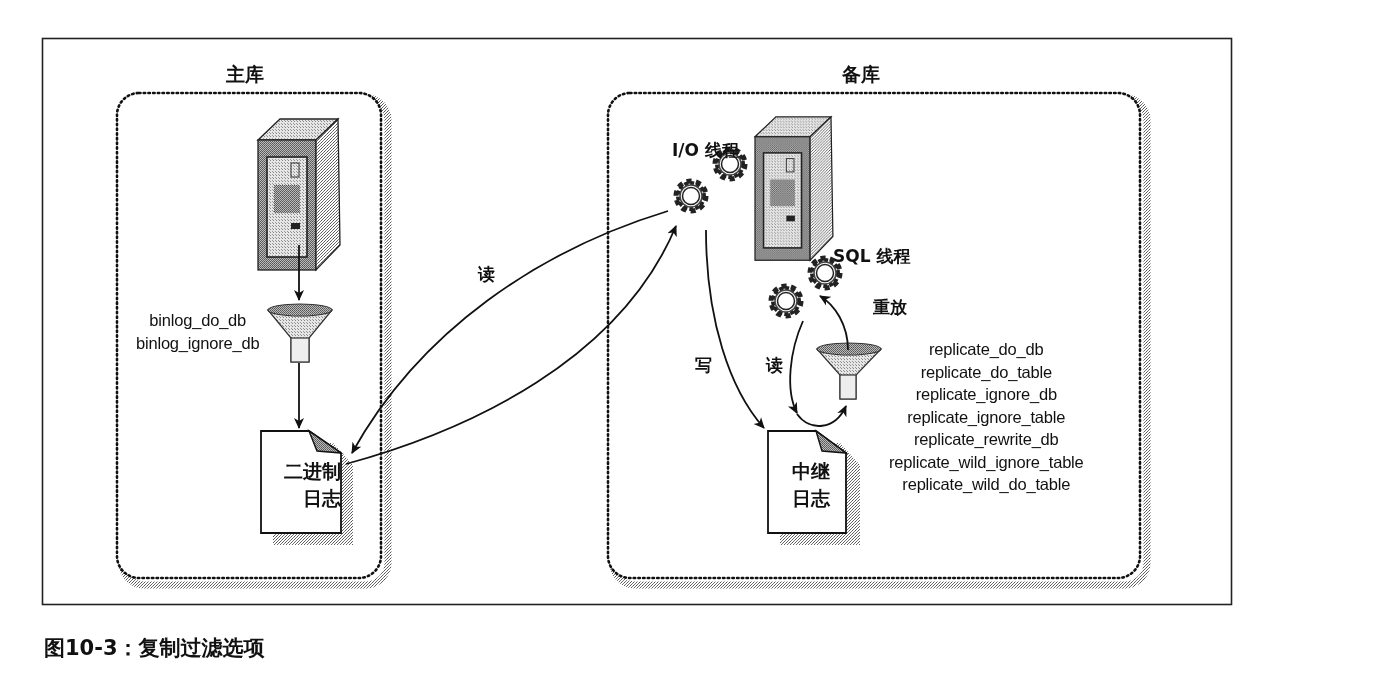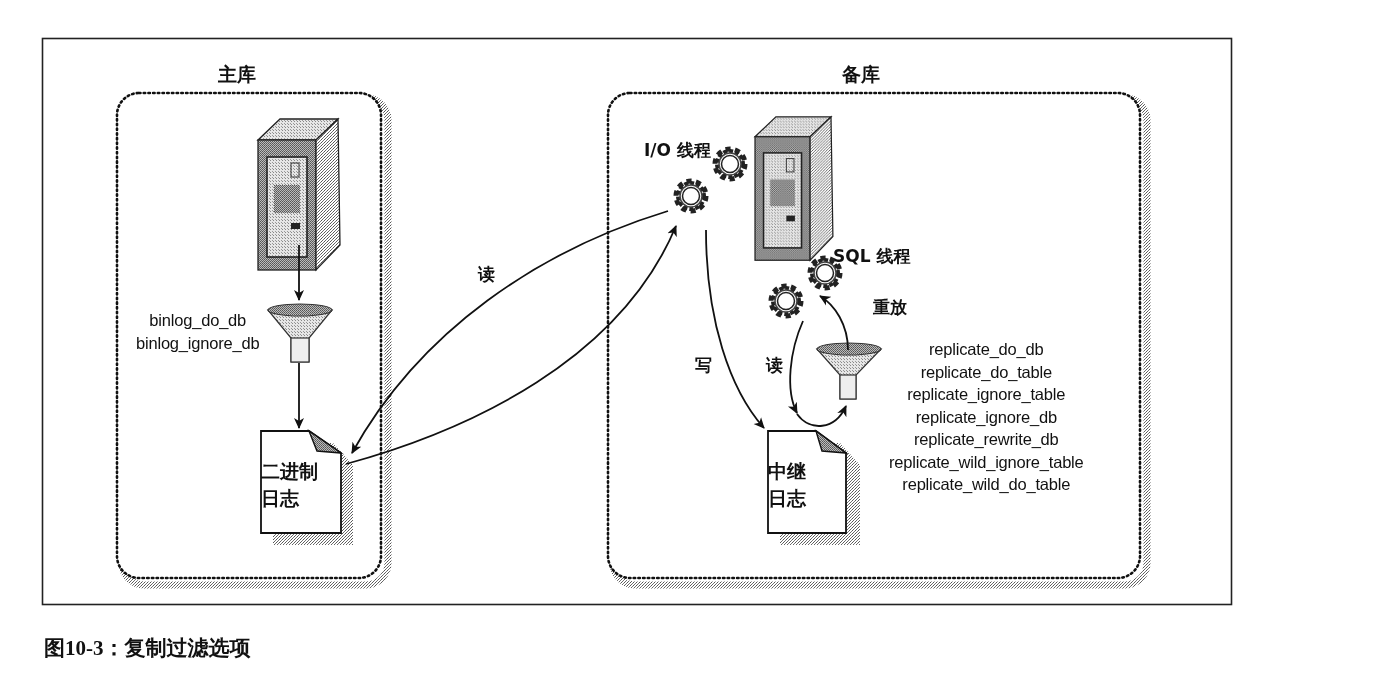--- a/index.html
+++ b/index.html
@@ -4,22 +4,22 @@
   <style>
     html, body { margin: 0; padding: 0; background: #ffffff; }
     body { width: 1386px; height: 688px; position: relative; overflow: hidden;
            font-family: "DejaVu Sans", "Liberation Sans", sans-serif; color: #111; }
     #figure { position: absolute; left: 0; top: 0; }
     .lbl { position: absolute; font-family: "DejaVu Sans", "Liberation Sans", sans-serif; color: #111; white-space: nowrap; }
     .title { font-size: 19px; font-weight: bold; }
     .cn { font-size: 17px; font-weight: bold; }
     .opt { font-family: "Liberation Sans", "DejaVu Sans", sans-serif; font-size: 16.5px; line-height: 22.5px; letter-spacing: -0.2px; text-align: center; }
     .opt div { white-space: nowrap; }
-    .doc-text { position: absolute; font-size: 19px; font-weight: bold; text-align: left; line-height: 27px; }
-    .caption { position: absolute; left: 44px; top: 634px; font-size: 21px; font-weight: bold; font-family: Liberation Serif, serif; }
+    .doc-text { position: absolute; font-size: 19px; font-weight: bold; text-align: right; line-height: 27px; }
+    .caption { position: absolute; left: 44px; top: 634px; font-size: 21px; font-weight: bold; }
   </style>
 </head>
 <body>
 
 <svg id="figure" width="1386" height="688" viewBox="0 0 1386 688" xmlns="http://www.w3.org/2000/svg">
   <defs>
     <pattern id="dither" width="3" height="3" patternUnits="userSpaceOnUse">
       <rect width="3" height="3" fill="#ffffff"></rect>
       <rect x="0" y="0" width="1" height="1" fill="#555"></rect>
       <rect x="2" y="1" width="1" height="1" fill="#777"></rect>
@@ -121,49 +121,49 @@
   <path d="M346,464 C470,430 620,360 676,226" fill="none" stroke="#111" stroke-width="1.8" marker-end="url(#arrowhead)"></path>
 
   <path d="M706,230 C706,320 730,390 764,428" fill="none" stroke="#111" stroke-width="1.8" marker-end="url(#arrowhead)"></path>
 
   <path d="M803,321 C790,350 785,390 797,413" fill="none" stroke="#111" stroke-width="1.8" marker-end="url(#arrowhead)"></path>
   <path d="M797,414 C810,432 835,430 846,406" fill="none" stroke="#111" stroke-width="1.8" marker-end="url(#arrowhead)"></path>
 
   <path d="M848,350 C848,325 835,305 820,296" fill="none" stroke="#111" stroke-width="1.8" marker-end="url(#arrowhead)"></path>
 </svg>
 
-<div class="lbl title" style="left:218px; top:62px;text-align:right;">主库</div>
+<div class="lbl title" style="left:226px; top:62px;text-align:right;">主库</div>
 <div class="lbl title" style="left:842px; top:62px;">备库</div>
 
 <div class="lbl opt" style="left:136px; top:309px;">
   <div>binlog_do_db</div>
   <div>binlog_ignore_db</div>
 </div>
 
 <div class="doc-text" style="left:261px; top:458px; width:80px;">
   <div>二进制</div>
   <div>日志</div>
 </div>
 
 <div class="doc-text" style="left:768px; top:458px; width:62px;">
   <div>中继</div>
   <div>日志</div>
 </div>
 
-<div class="lbl cn" style="left:644px; top:139px;">I/O 线程</div>
+<div class="lbl cn" style="left:672px; top:139px;">I/O 线程</div>
 <div class="lbl cn" style="left:833px; top:245px;">SQL 线程</div>
 <div class="lbl cn" style="left:873px; top:296px;">重放</div>
 
 <div class="lbl cn" style="left:478px; top:263px;">读</div>
 <div class="lbl cn" style="left:695px; top:354px;">写</div>
 <div class="lbl cn" style="left:766px; top:354px;">读</div>
 
 <div class="lbl opt" style="left:889px; top:338px;">
   <div>replicate_do_db</div>
   <div>replicate_do_table</div>
+  <div>replicate_ignore_db</div>
   <div>replicate_ignore_table</div>
-  <div>replicate_ignore_db</div>
   <div>replicate_rewrite_db</div>
   <div>replicate_wild_ignore_table</div>
   <div>replicate_wild_do_table</div>
 </div>
 
 <div class="caption">图10-3：复制过滤选项</div>
 
 </body></html>

